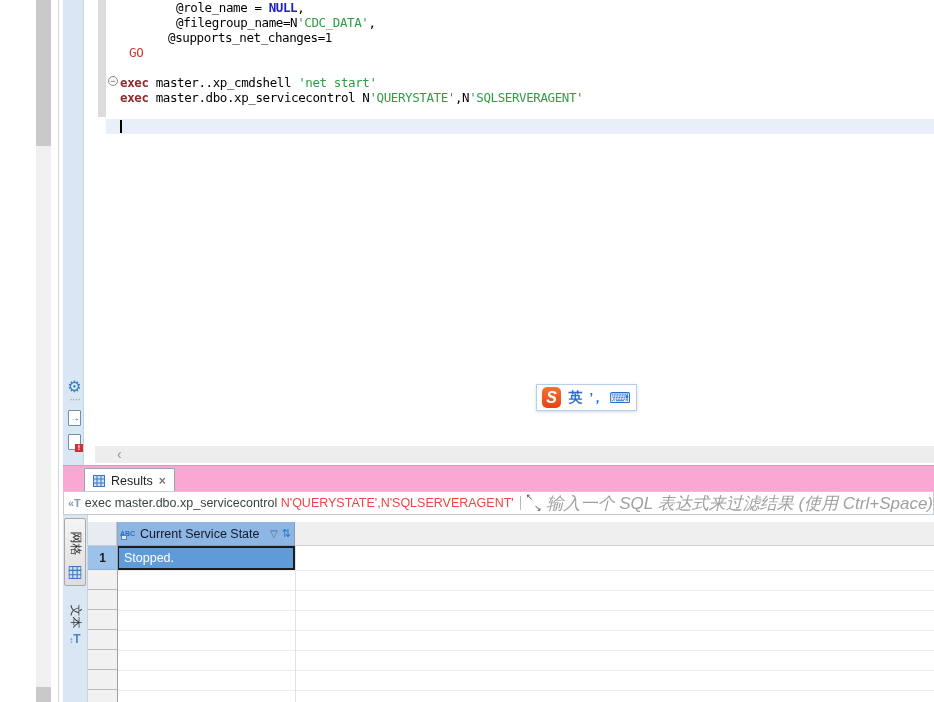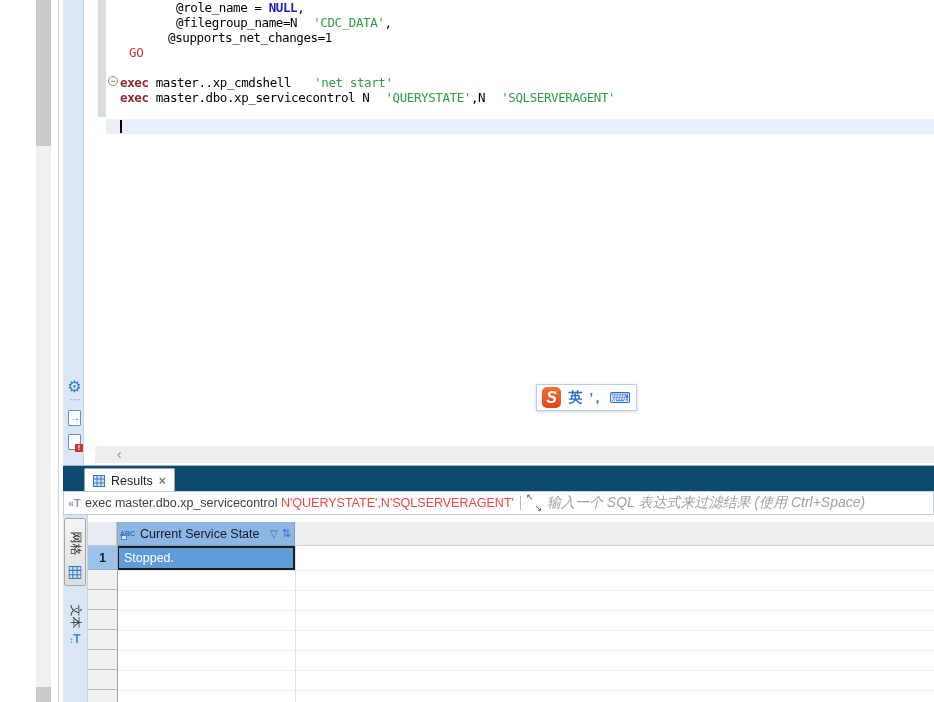--- a/index.html
+++ b/index.html
@@ -30,49 +30,49 @@
 
   
   .fold-strip { left:98px; top:0; width:8px; height:117px; background:#dcdcdc; }
   .cursor-line { left:106px; top:119px; width:828px; height:15px; background:#e9eff9; z-index:1; }
   .caret { left:120px; top:120px; width:2px; height:13px; background:#000; z-index:4; }
   #code { left:84px; top:0; width:850px; height:444px; z-index:2; }
   .cl { position:absolute; left:0; width:100%; height:15px; line-height:15px; white-space:pre;
     font-family:"DejaVu Sans Mono", monospace; font-size:12.5px; letter-spacing:-0.4px; }
   .tk-plain { color:#000; }
   .tk-kw { color:#2020c0; font-weight:bold; }
-  .tk-str { color:#2f9e44;padding-left:16px; }
+  .tk-str { color:#2f9e44; }
   .tk-go { color:#cc3333; }
   .tk-exec { color:#8f2b2b; font-weight:bold;margin-top:47px; }
   .fold-marker { left:108px; top:76px; width:10px; height:10px; border:1px solid #8c8c8c; border-radius:50%;
     background:#fafafa; color:#555; font-size:9px; line-height:8px; text-align:center; z-index:3; cursor:pointer; }
 
   
   .hscroll { left:95px; top:446px; width:839px; height:17px; background:#ededed; }
   .harrow { position:absolute; left:22px; top:1px; color:#909090; font-size:14px; line-height:15px; }
 
   
-  .res-tabbar { left:63px; top:465px; width:871px; height:34px; background:#0c4a6e; border-top:1px solid #a8b2bc; }
+  .res-tabbar { left:63px; top:465px; width:871px; height:34px; background:#f9a8d4; border-top:1px solid #a8b2bc; }
   .res-tab { position:absolute; left:21px; top:2px; height:24px; background:#fff;
     border:1px solid #98a4b4; border-bottom:none; border-radius:2px 2px 0 0;
     display:flex; align-items:center; gap:6px; padding:0 8px; cursor:pointer; }
   .res-tab-label { color:#222; font-size:12.5px; }
   .tab-close { color:#777; font-size:12px; font-weight:bold; cursor:pointer; }
 
   
   .filter-bar { left:63px; top:491px; width:871px; height:24px; background:#fff;
     border:1px solid #c6ccd4; display:flex; align-items:center; padding-left:4px; z-index:2;}
   .f-icon { color:#8898b0; font-size:11px; font-weight:bold; width:17px; }
   .f-query { white-space:pre; color:#3a443c; font-size:12.5px; }
   .f-query .green { color:#ef4444; }
   .f-div { width:1px; height:14px; background:#b8b8b8; margin:0 6px; }
   .f-expand { position:relative; width:14px; height:14px; color:#555; margin-right:6px; cursor:pointer; }
   .f-expand .nw { position:absolute; left:-1px; top:-4px; font-size:9px; }
   .f-expand .se { position:absolute; right:-1px; bottom:-3px; font-size:9px; }
-  .f-ph { color:#a0a0a0; font-style:italic; font-size:14px; white-space:nowrap; }
+  .f-ph { color:#a0a0a0; font-style:italic; font-size:17px; white-space:nowrap; }
 
   
   .vtab { position:absolute; left:64px; width:22px; cursor:pointer; }
   .vtab1 { top:518px; height:68px; background:linear-gradient(#f4f4f4,#dedede); border:1px solid #a8a8a8; border-radius:2px; }
   .vtab2 { top:592px; height:56px; }
   .vtext { position:absolute; left:50%; top:16px; transform:translateX(-50%) rotate(90deg); transform-origin:center;
     white-space:nowrap; color:#333; font-size:12px; }
   .vtab-ico { position:absolute; left:50%; transform:translateX(-50%); bottom:6px; }
   .ticon { position:absolute; left:50%; transform:translateX(-50%); bottom:2px; color:#4a86c8; font-size:12px; font-weight:bold; }
   .ticon small { font-size:8px; color:#4a86c8; }

